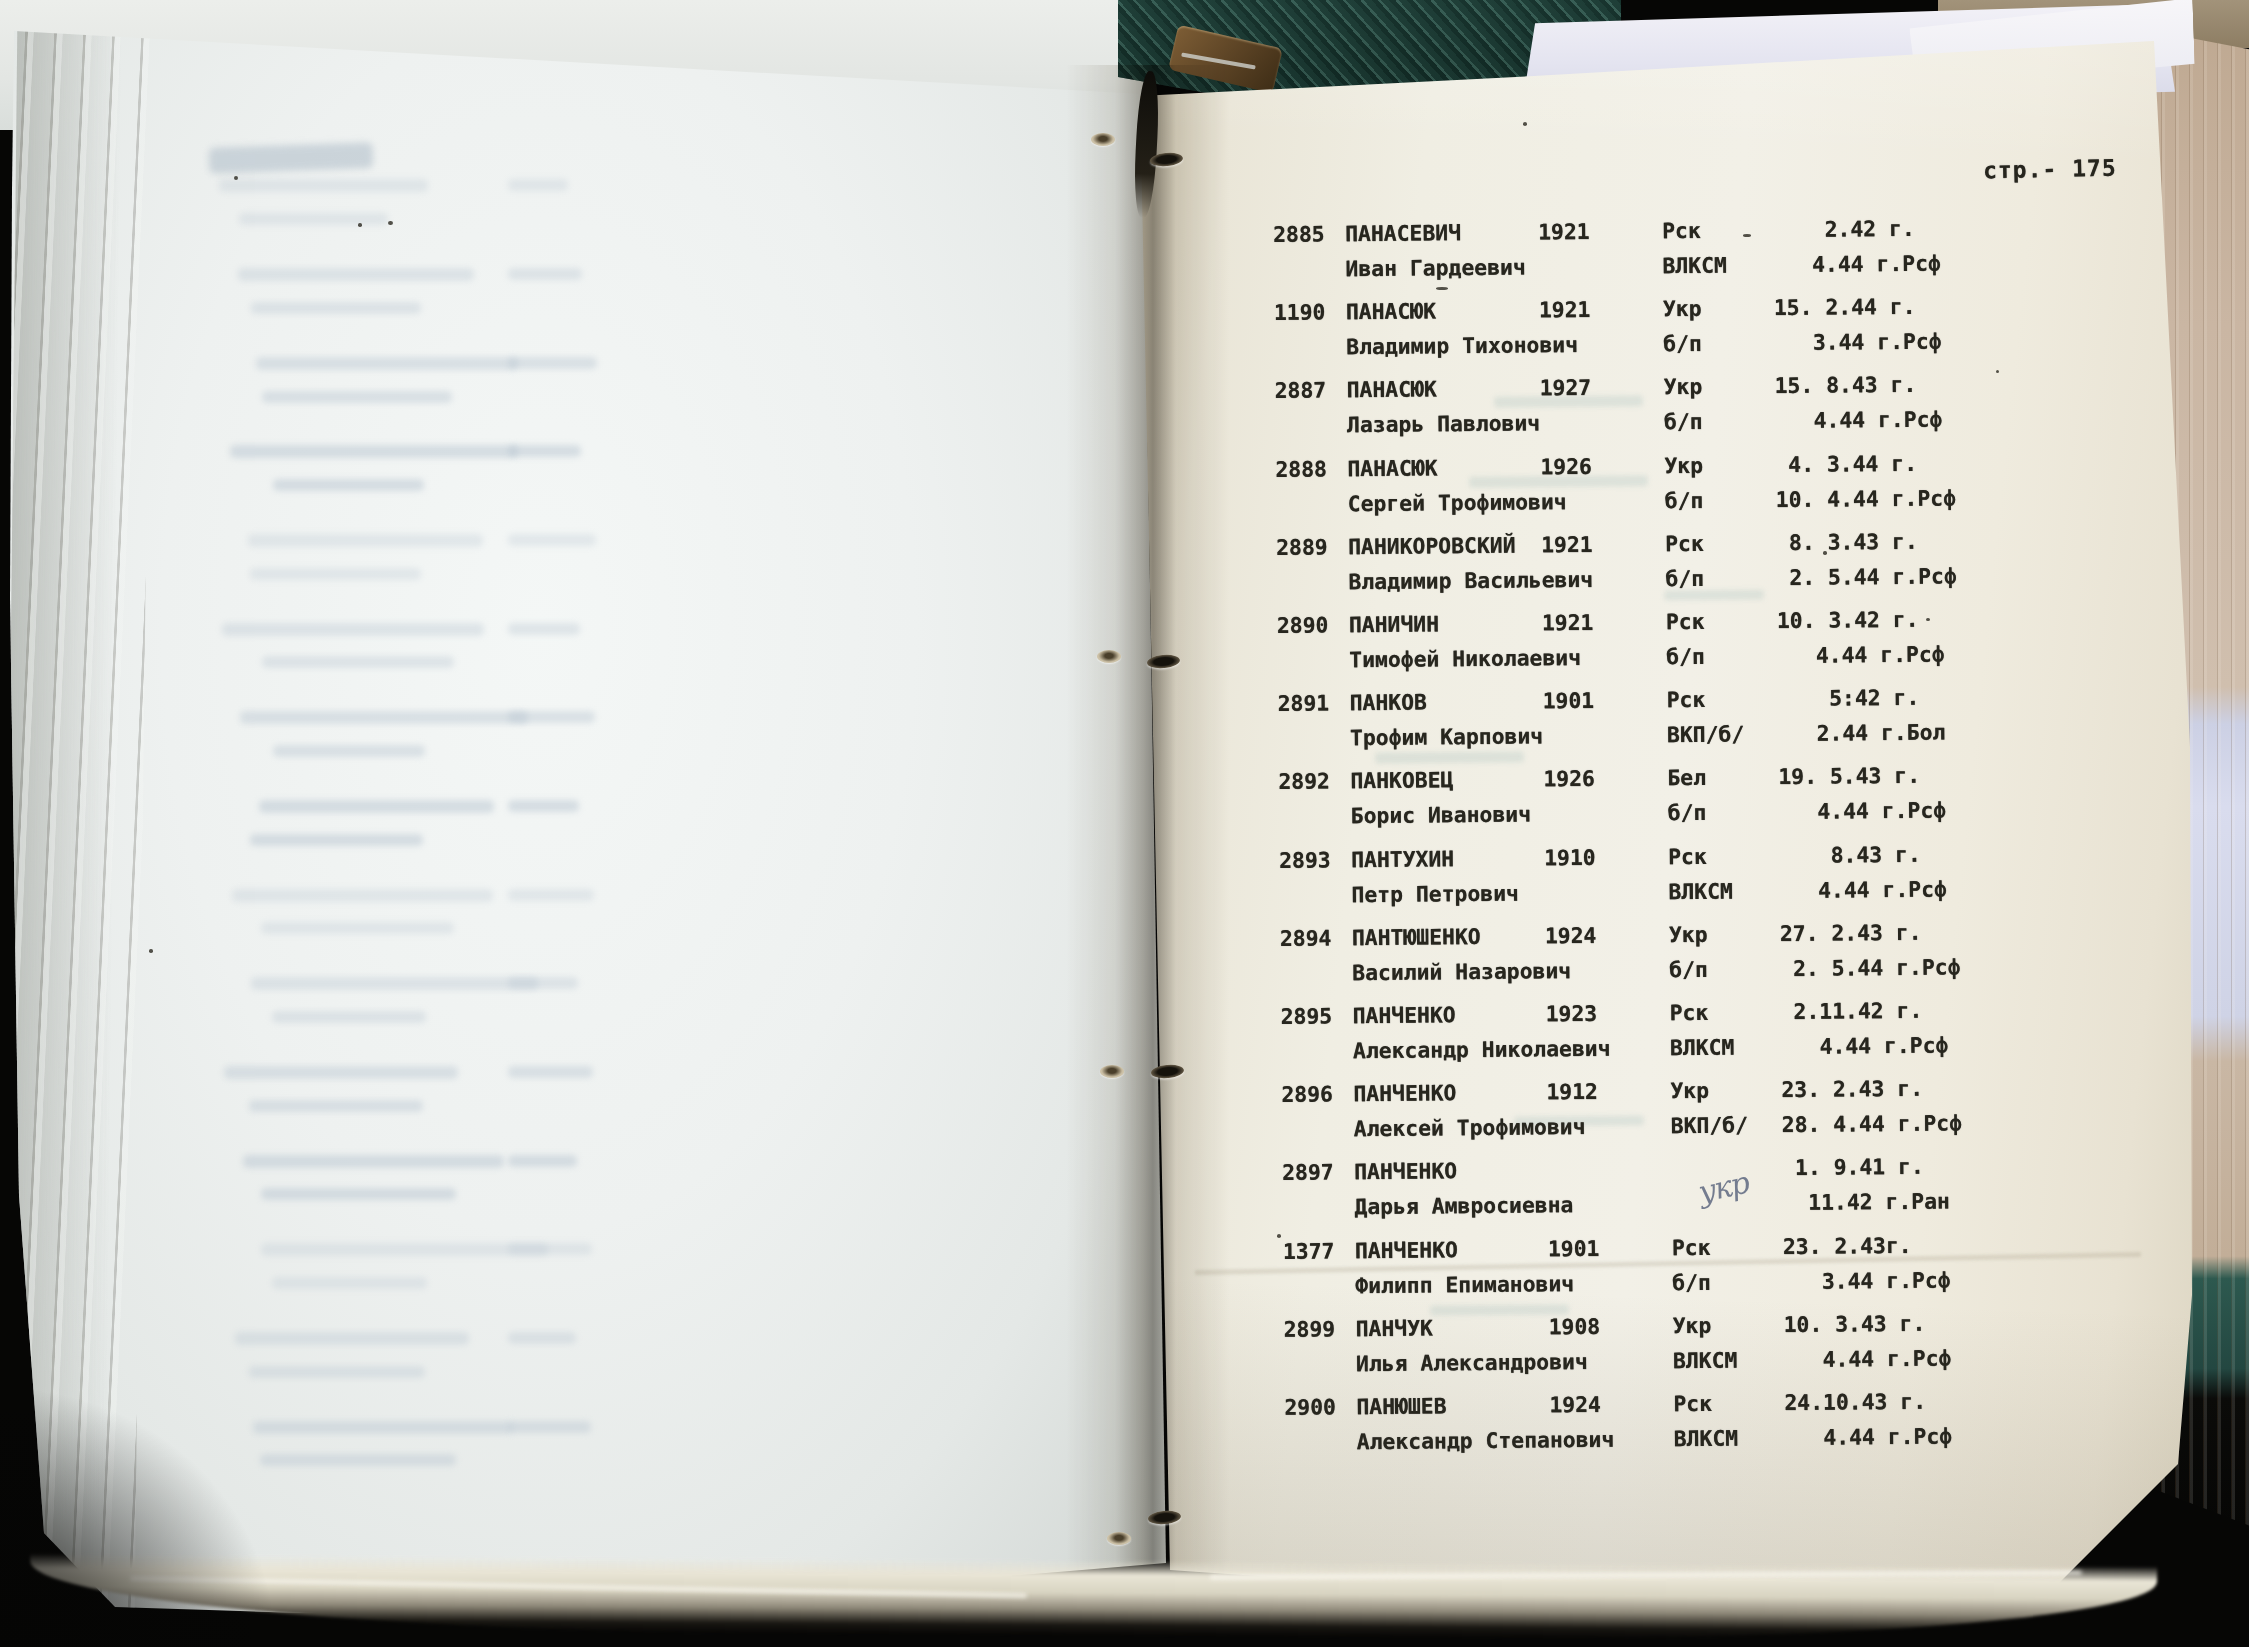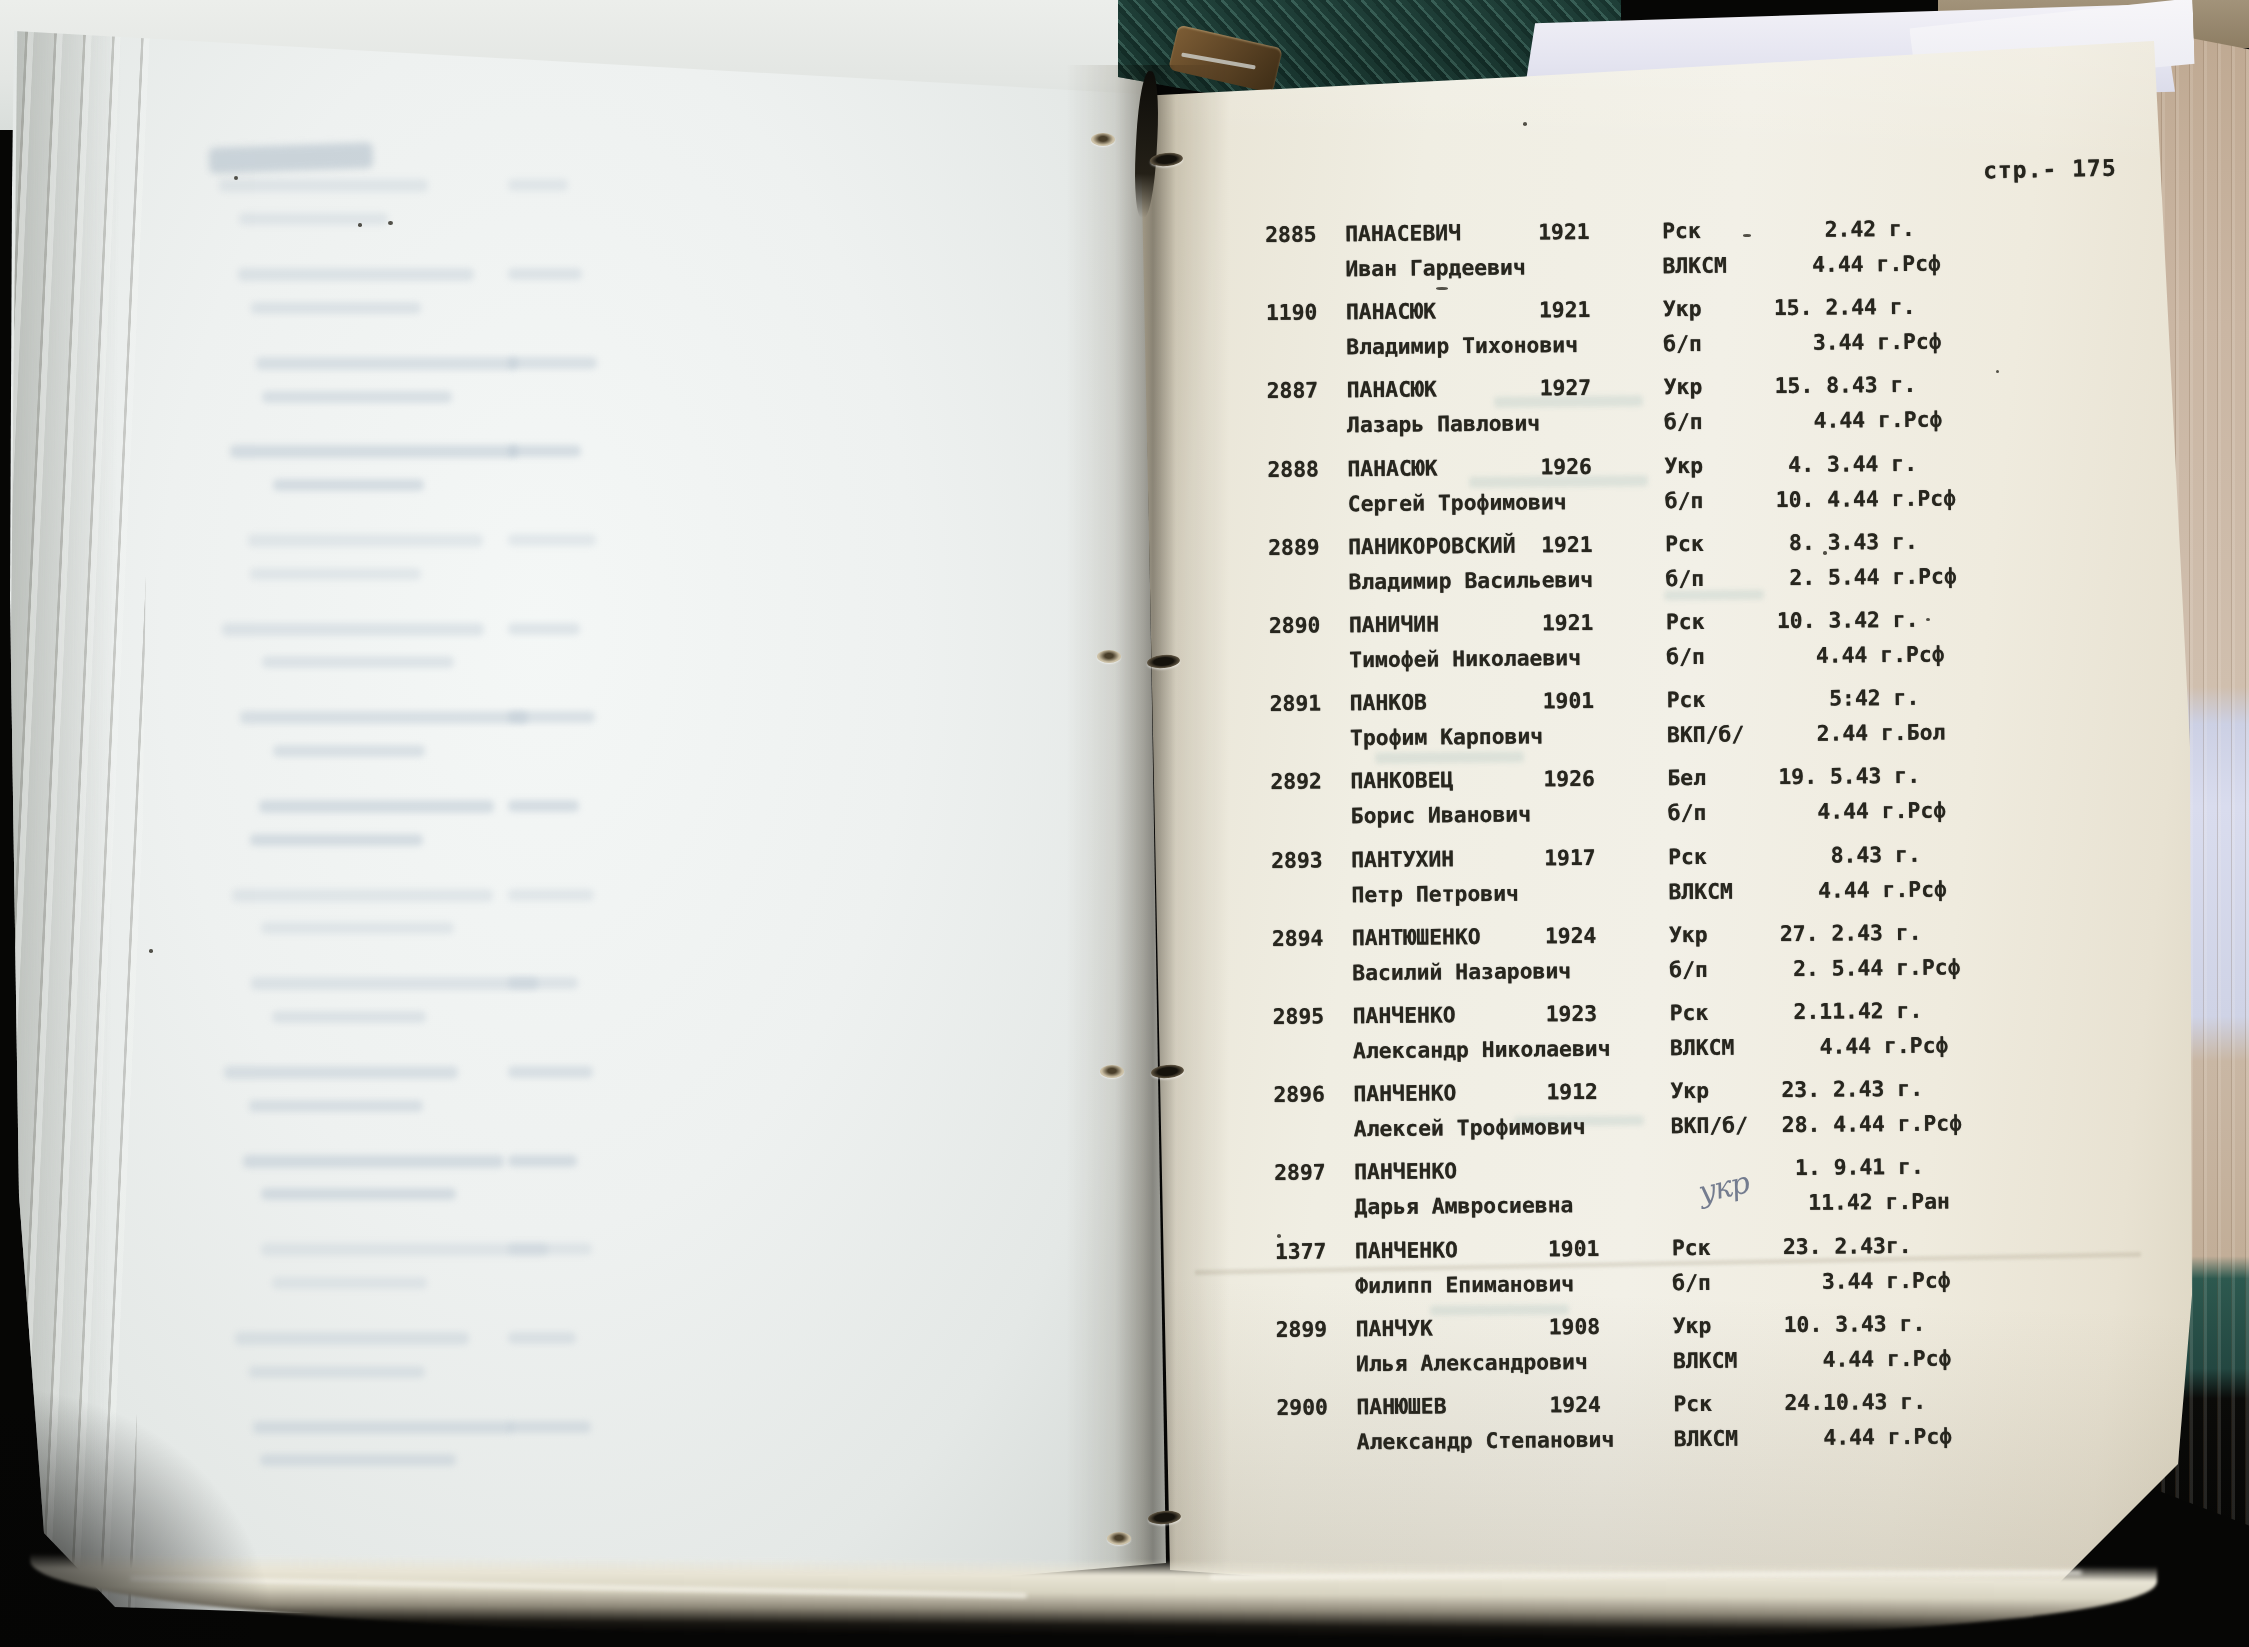--- a/index.html
+++ b/index.html
@@ -84,21 +84,21 @@
 
   
   .page-number{left:1983px;top:156px;font-size:23px;font-weight:700;color:#26251d;
     transform:rotate(-1.2deg);letter-spacing:1px;white-space:pre;
     text-shadow:0.2px 0.2px 0 rgba(35,34,25,.45),0 0 1.5px rgba(55,55,75,.28);}
   .entries{left:1265px;top:222px;width:712px;height:1275px;transform:rotate(-.55deg);
     transform-origin:0 0;font-size:21.4px;font-weight:700;color:#27261e;
     text-shadow:0.2px 0.2px 0 rgba(35,34,25,.42),-0.2px 0 0 rgba(35,34,25,.22),0 0 1.5px rgba(55,55,80,.22);}
   .entry{position:absolute;left:0;width:100%;height:66px;}
   .entry span{position:absolute;top:0;white-space:pre;}
-  .c-num{left:0;}
+  .c-num{left:8px;}
   .c-surname{left:80px;}
   .c-year{left:273px;}
   .c-region{left:397px;}
   .c-date{left:508px;}
   .l2{top:35px !important;}
   .c-name{left:80px;}
   .c-party{left:397px;}
   .c-date2{left:508px;}
   .handwritten{left:424px !important;top:14px !important;
     font-family:"DejaVu Serif","Liberation Serif",serif;font-style:italic;font-weight:400;
@@ -271,21 +271,21 @@
         <span class="c-year">1926</span>
         <span class="c-region">Бел</span>
         <span class="c-date">19. 5.43 г.</span>
         <span class="c-name l2">Борис Иванович</span>
         <span class="c-party l2">б/п</span>
         <span class="c-date2 l2">   4.44 г.Рсф</span>
       </div>
       <div class="entry" style="top: 626px;">
         <span class="c-num">2893</span>
         <span class="c-surname">ПАНТУХИН</span>
-        <span class="c-year">1917</span>
+        <span class="c-year">1910</span>
         <span class="c-region">Рск</span>
         <span class="c-date">    8.43 г.</span>
         <span class="c-name l2">Петр Петрович</span>
         <span class="c-party l2">ВЛКСМ</span>
         <span class="c-date2 l2">   4.44 г.Рсф</span>
       </div>
       <div class="entry" style="top: 704px;">
         <span class="c-num">2894</span>
         <span class="c-surname">ПАНТЮШЕНКО</span>
         <span class="c-year">1924</span>

